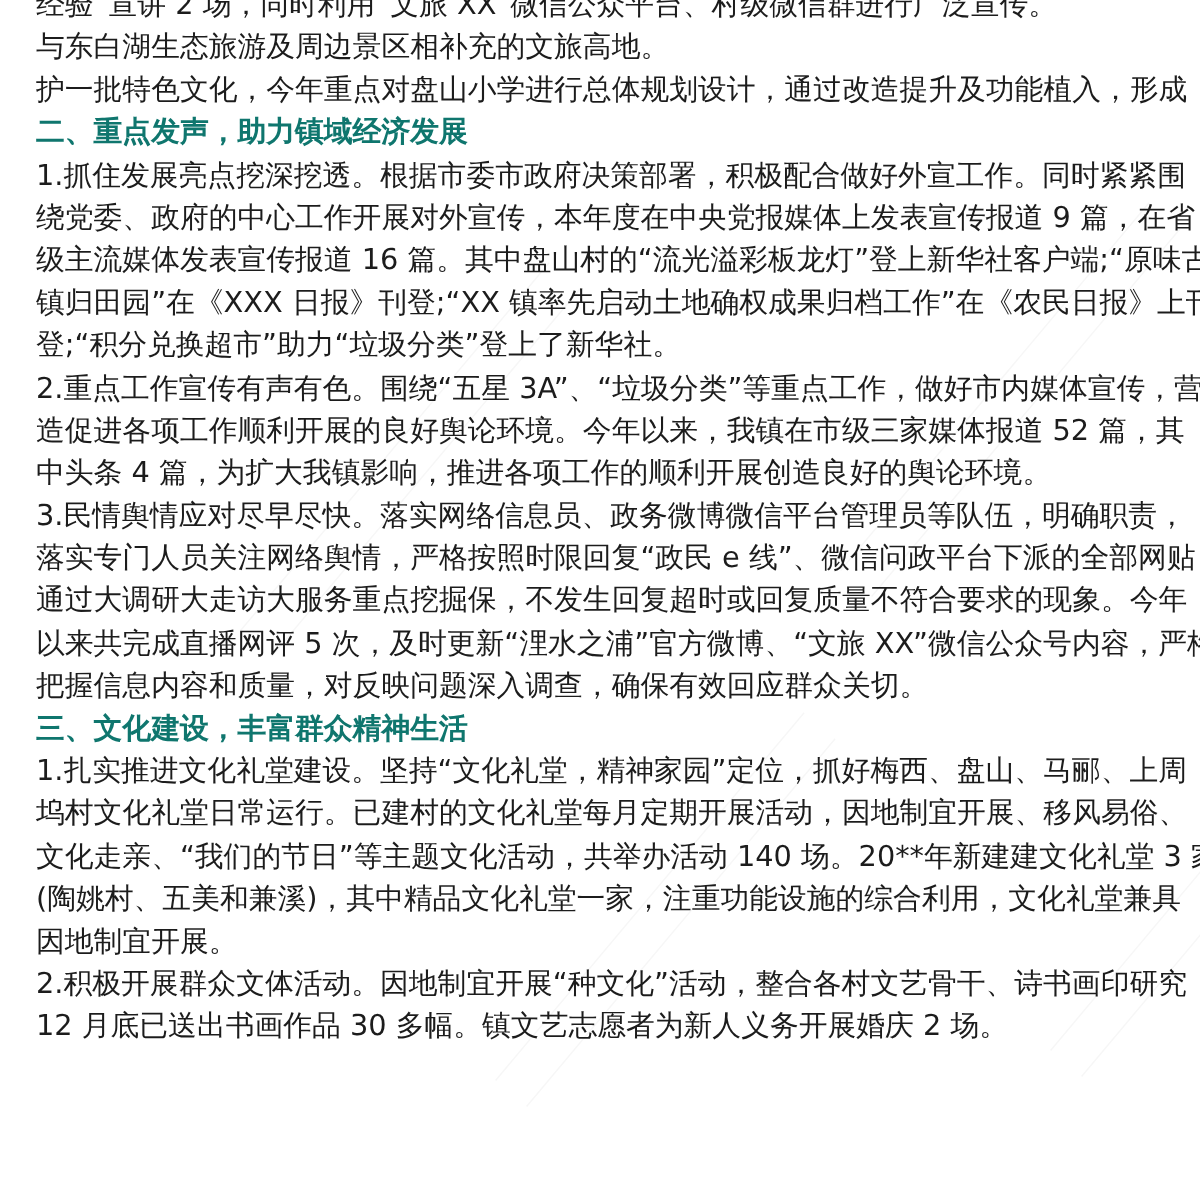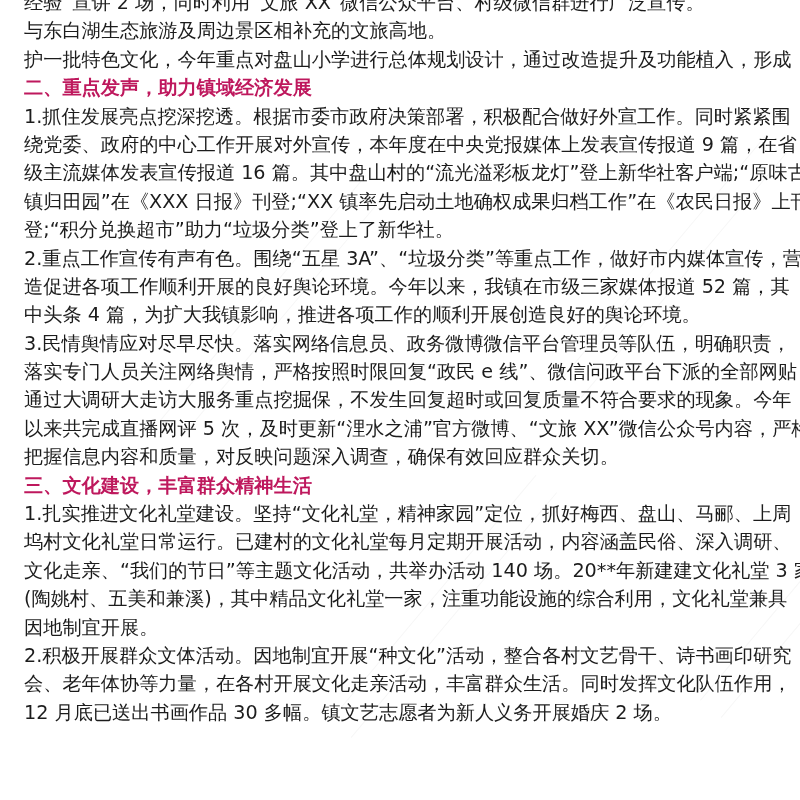--- a/index.html
+++ b/index.html
@@ -31,21 +31,21 @@
       white-space: nowrap;
       text-align: justify;
       text-align-last: justify;
       letter-spacing: 0px;
     }
     .line.last {
       text-align-last: left;
     }
     .line.heading {
       font-weight: bold;
-      color: #be185d;
+      color: #0f766e;
       text-align-last: left;
     }
     .watermark {
       position: absolute;
       pointer-events: none;
       border-top: 1px solid rgba(0,0,0,0.035);
       border-bottom: 1px solid rgba(0,0,0,0.035);
       height: 26px;
       width: 320px;
       transform: rotate(-50deg);
@@ -68,25 +68,24 @@
   <div class="line">2.重点工作宣传有声有色。围绕“五星 3A”、“垃圾分类”等重点工作，做好市内媒体宣传，营</div>
   <div class="line">造促进各项工作顺利开展的良好舆论环境。今年以来，我镇在市级三家媒体报道 52 篇，其</div>
   <div class="line last">中头条 4 篇，为扩大我镇影响，推进各项工作的顺利开展创造良好的舆论环境。</div>
   <div class="line">3.民情舆情应对尽早尽快。落实网络信息员、政务微博微信平台管理员等队伍，明确职责，</div>
   <div class="line">落实专门人员关注网络舆情，严格按照时限回复“政民 e 线”、微信问政平台下派的全部网贴，</div>
   <div class="line">通过大调研大走访大服务重点挖掘保，不发生回复超时或回复质量不符合要求的现象。今年</div>
   <div class="line">以来共完成直播网评 5 次，及时更新“浬水之浦”官方微博、“文旅 XX”微信公众号内容，严格</div>
   <div class="line last">把握信息内容和质量，对反映问题深入调查，确保有效回应群众关切。</div>
   <div class="line heading">三、文化建设，丰富群众精神生活</div>
   <div class="line">1.扎实推进文化礼堂建设。坚持“文化礼堂，精神家园”定位，抓好梅西、盘山、马郦、上周</div>
-  <div class="line">坞村文化礼堂日常运行。已建村的文化礼堂每月定期开展活动，内容涵盖民俗、深入调研、</div>
+  <div class="line">坞村文化礼堂日常运行。已建村的文化礼堂每月定期开展活动，因地制宜开展、移风易俗、</div>
   <div class="line">文化走亲、“我们的节日”等主题文化活动，共举办活动 140 场。20**年新建建文化礼堂 3 家</div>
   <div class="line">(陶姚村、五美和兼溪)，其中精品文化礼堂一家，注重功能设施的综合利用，文化礼堂兼具</div>
   <div class="line last">因地制宜开展。</div>
   <div class="line">2.积极开展群众文体活动。因地制宜开展“种文化”活动，整合各村文艺骨干、诗书画印研究</div>
-  <div class="line">会、老年体协等力量，在各村开展文化走亲活动，丰富群众生活。同时发挥文化队伍作用，</div>
   <div class="line last">12 月底已送出书画作品 30 多幅。镇文艺志愿者为新人义务开展婚庆 2 场。</div>
 </div>
 
 <div class="watermark" style="left:160px; top:420px;"></div>
 <div class="watermark" style="left:560px; top:380px;"></div>
 <div class="watermark" style="left:330px; top:720px;"></div>
 <div class="watermark" style="left:700px; top:700px;"></div>
 
 </body></html>

